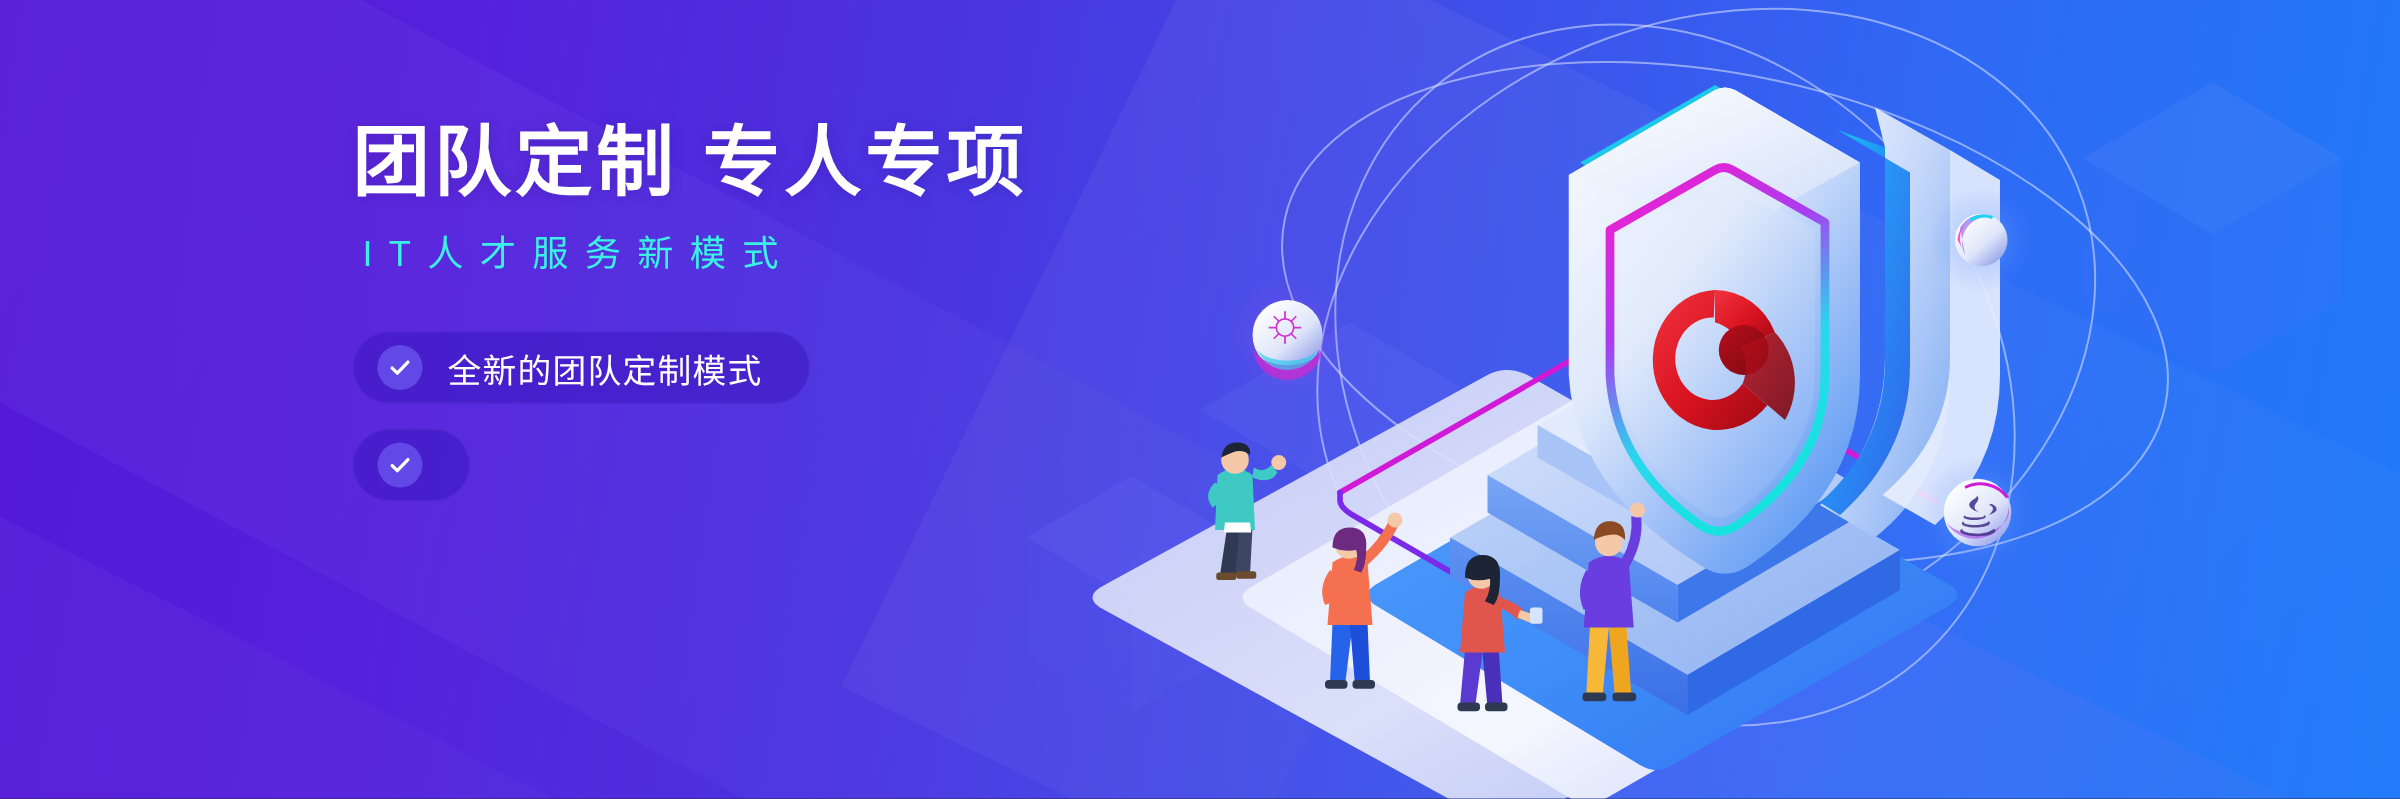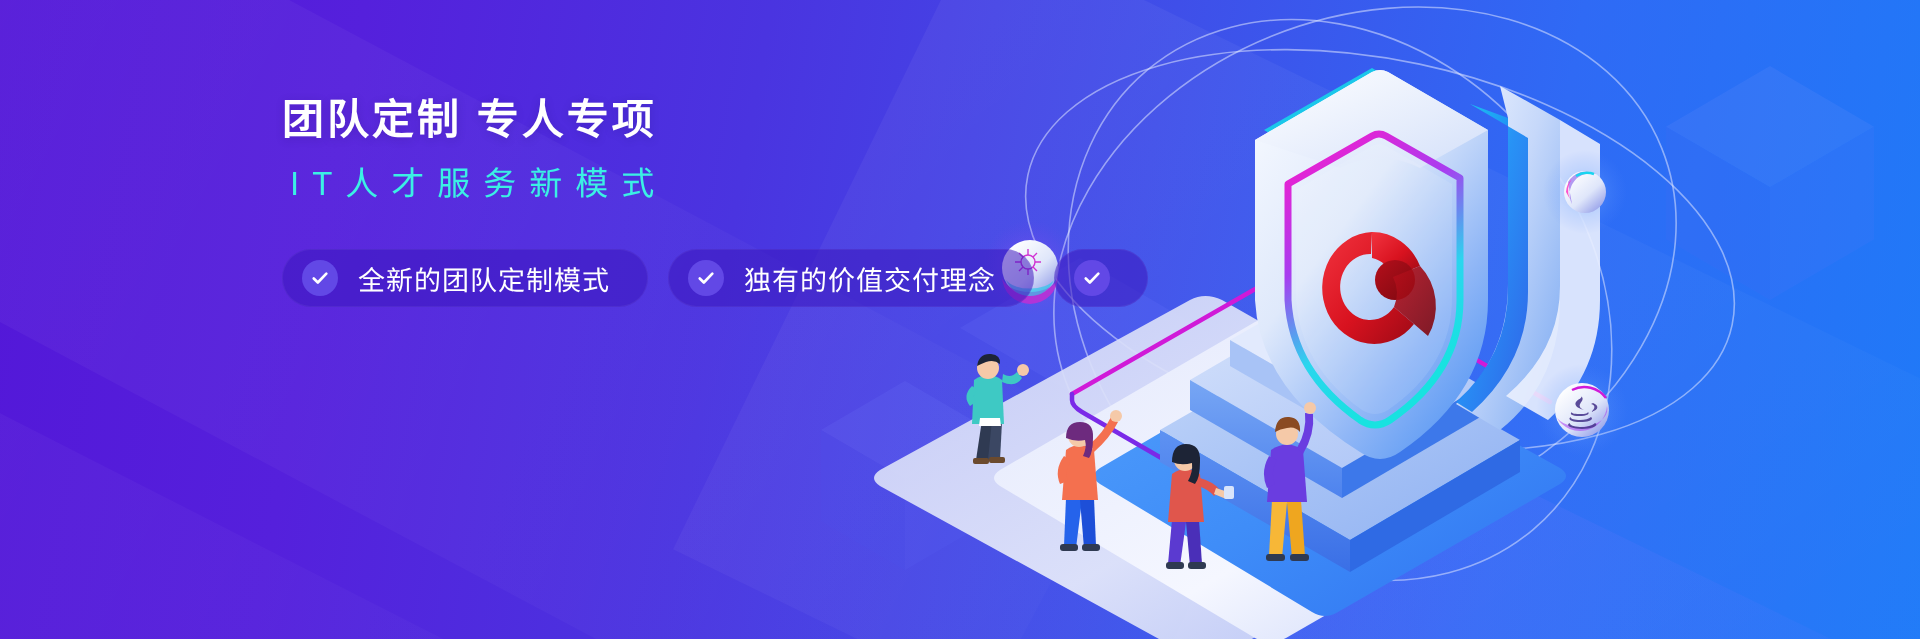--- a/index.html
+++ b/index.html
@@ -44,40 +44,40 @@
   
   .copy{
     position:absolute;
     left:282px;
     top:96px;
     width:760px;
   }
   .title{
     margin:0;
     color:#ffffff;
-    font-size:42px;
+    font-size:62px;
     line-height:1.12;
     font-weight:700;
     letter-spacing:3px;
     white-space:nowrap;
     text-shadow:0 2px 10px rgba(30,0,90,.18);
   }
   .subtitle{
     margin:14px 0 0 8px;
     color:#3bf0e4;
-    font-size:33px;
+    font-size:29px;
     font-weight:400;
     letter-spacing:13px;
     white-space:nowrap;
   }
 
   .pills{
     margin-top:44px;
     display:flex;
-    flex-direction:row;
+    flex-direction:column;
     gap:20px;
     align-items:flex-start;
   }
   .pill{
     display:inline-flex;
     align-items:center;
     gap:20px;
     height:58px;
     padding:0 38px 0 20px;
     border-radius:40px;
@@ -382,28 +382,20 @@
 
       <div class="pill">
         <span class="check-circle">
           <svg width="20" height="20" viewBox="0 0 24 24" aria-hidden="true">
             <path d="M4.5 12.6 L9.4 17.4 L19.6 6.8" fill="none" stroke="#ffffff" stroke-width="3.2" stroke-linecap="round" stroke-linejoin="round"></path>
           </svg>
         </span>
         <span class="pill-label">全新的团队定制模式</span>
       </div>
 
-      <div class="pill">
-        <span class="check-circle">
-          <svg width="20" height="20" viewBox="0 0 24 24" aria-hidden="true">
-            <path d="M4.5 12.6 L9.4 17.4 L19.6 6.8" fill="none" stroke="#ffffff" stroke-width="3.2" stroke-linecap="round" stroke-linejoin="round"></path>
-          </svg>
-        </span>
-        <span class="pill-label">独有的价值交付理念</span>
-      </div>
 
       <div class="pill">
         <span class="check-circle">
           <svg width="20" height="20" viewBox="0 0 24 24" aria-hidden="true">
             <path d="M4.5 12.6 L9.4 17.4 L19.6 6.8" fill="none" stroke="#ffffff" stroke-width="3.2" stroke-linecap="round" stroke-linejoin="round"></path>
           </svg>
         </span>
       </div>
 
     </div>

